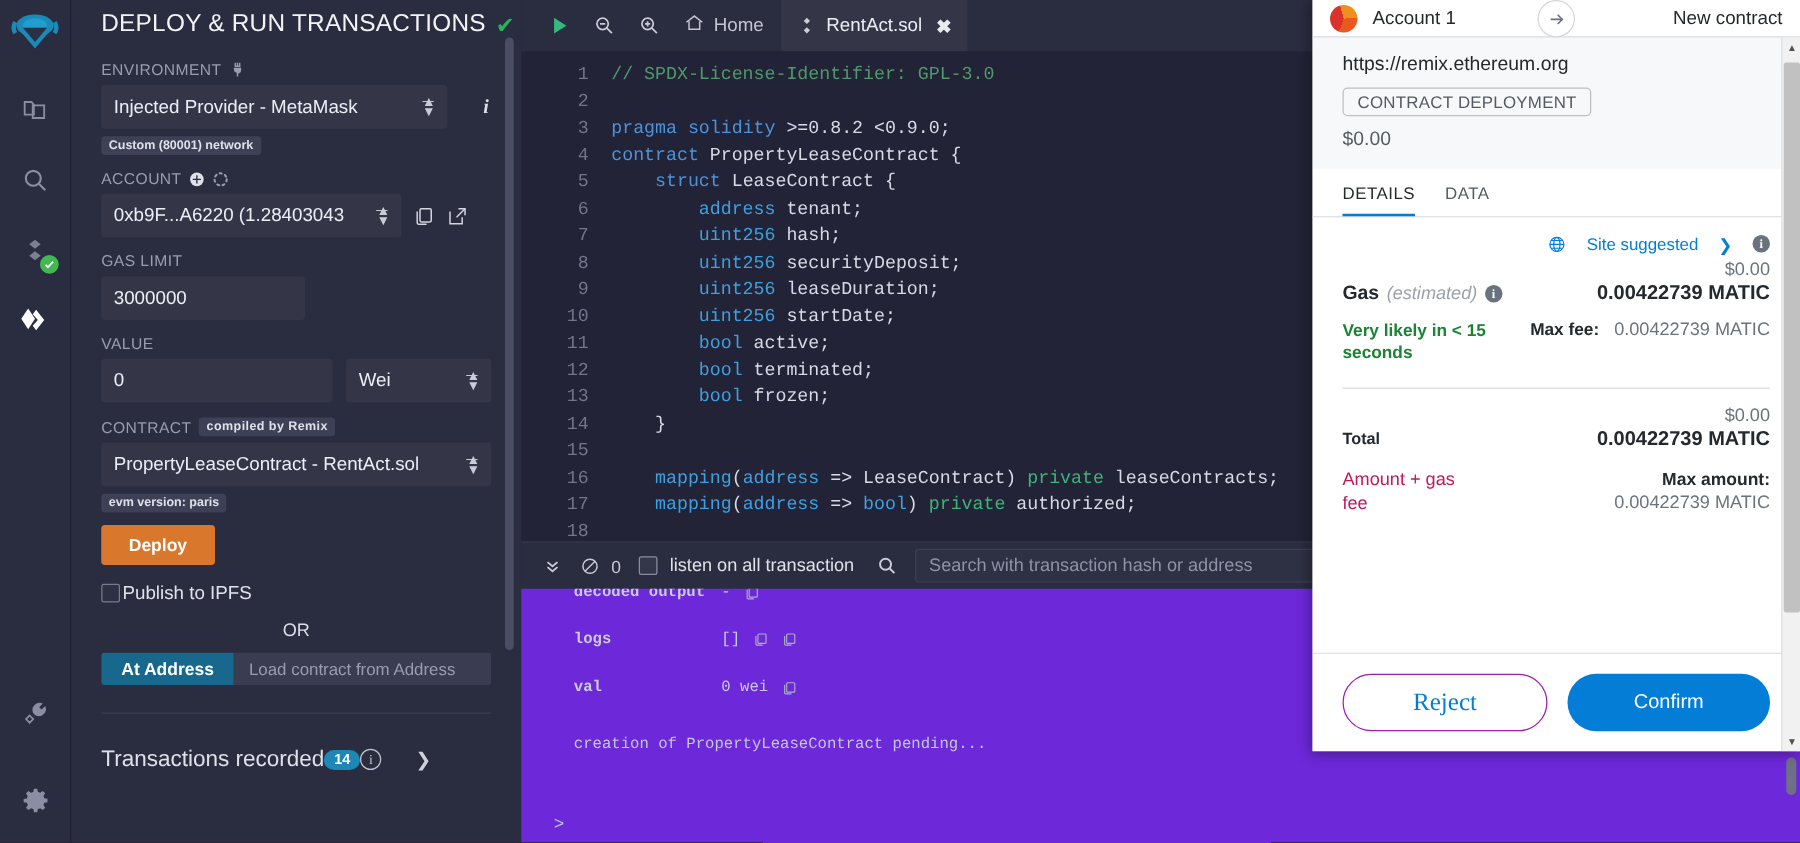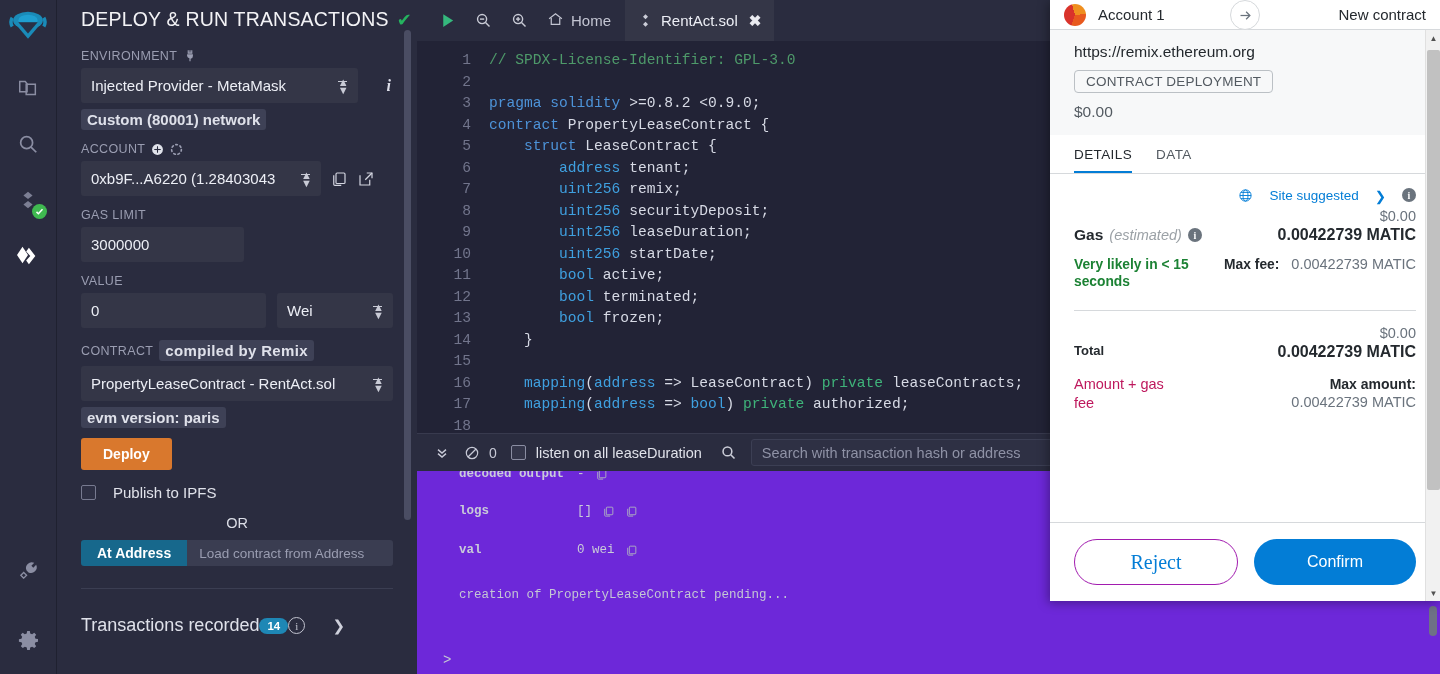--- a/index.html
+++ b/index.html
@@ -68,21 +68,21 @@
       linear-gradient(to bottom, transparent 0 2px, #c9cbd6 2px 3px, transparent 3px) no-repeat,
       none;
   }
   .spin {
     position: absolute; right: 9px; top: 50%; transform: translateY(-50%);
     pointer-events: none; color: #c9cbd6; font-size: 11px; line-height: 8px;
     display: flex; flex-direction: column;
   }
   .pill {
     display: inline-block; background: #3e4156; color: #dfe1ea;
-    font-size: 15px; font-weight: bold; border-radius: 3px;
+    font-size: 10px; font-weight: bold; border-radius: 3px;
     padding: 2px 6px; margin-top: 6px;
   }
   .ic-btn { color: #d3d5e0; display: inline-flex; align-items:center; cursor: pointer; }
 
   .env-row { display:flex; align-items:center; gap: 27px; }
   .env-row .sel-wrap { flex: 1; }
   .info-i { color: #dcdee8; font-size: 16px; font-weight: bold; font-style: italic;
             font-family: "Liberation Serif", serif; padding: 0 2px; }
 
   .acct-row { display: flex; align-items: center; gap: 9px; }
@@ -90,21 +90,21 @@
 
   .value-row { display: flex; gap: 11px; }
   .value-row .v-input { flex: 1; }
   .value-row .v-unit { width: 116px; }
 
   .deploy-btn {
     margin-top: 10px; background: #d9782d; color: #fff; border: none;
     border-radius: 3px; padding: 8px 22px; font-size: 14px; font-weight: bold;
     cursor: pointer; font-family: "Liberation Sans", sans-serif;
   }
-  .ipfs-row { display: flex; align-items: center; gap: 17px; margin-top: 14px; }
+  .ipfs-row { display: flex; align-items: center; gap: 2px; margin-top: 14px; }
   .cb {
     width: 15px; height: 15px; border: 1px solid #777a90; border-radius: 2px;
     background: #2e3044;
   }
   .ipfs-row span { font-size: 15px; color: #e0e2ea; }
   .or-text { text-align: center; font-size: 14.5px; color: #dcdee7; margin: 14px 0 9px 0; }
   .ataddr {
     display: flex; height: 26px; border-radius: 3px; overflow: hidden;
   }
   .ataddr .btn {
@@ -550,21 +550,21 @@
     </div>
 
     <div class="code-area">
       <div class="code-rows">
           <div class="crow"><span class="gutter">1</span><span class="ctext"><span class="tok-com">// SPDX-License-Identifier: GPL-3.0</span></span></div>
           <div class="crow"><span class="gutter">2</span><span class="ctext"><span class="ctext"></span></span></div>
           <div class="crow"><span class="gutter">3</span><span class="ctext"><span class="tok-kw">pragma </span><span class="tok-kw">solidity </span><span class="ctext">&gt;=0.8.2 &lt;0.9.0;</span></span></div>
           <div class="crow"><span class="gutter">4</span><span class="ctext"><span class="tok-kw">contract </span><span class="ctext">PropertyLeaseContract {</span></span></div>
           <div class="crow"><span class="gutter">5</span><span class="ctext"><span class="tok-kw">    struct </span><span class="ctext">LeaseContract {</span></span></div>
           <div class="crow"><span class="gutter">6</span><span class="ctext"><span class="ctext">        </span><span class="tok-kw2">address </span><span class="ctext">tenant;</span></span></div>
-          <div class="crow"><span class="gutter">7</span><span class="ctext"><span class="ctext">        </span><span class="tok-kw2">uint256 </span><span class="ctext">remix;</span></span></div>
+          <div class="crow"><span class="gutter">7</span><span class="ctext"><span class="ctext">        </span><span class="tok-kw2">uint256 </span><span class="ctext">hash;</span></span></div>
           <div class="crow"><span class="gutter">8</span><span class="ctext"><span class="ctext">        </span><span class="tok-kw2">uint256 </span><span class="ctext">securityDeposit;</span></span></div>
           <div class="crow"><span class="gutter">9</span><span class="ctext"><span class="ctext">        </span><span class="tok-kw2">uint256 </span><span class="ctext">leaseDuration;</span></span></div>
           <div class="crow"><span class="gutter">10</span><span class="ctext"><span class="ctext">        </span><span class="tok-kw2">uint256 </span><span class="ctext">startDate;</span></span></div>
           <div class="crow"><span class="gutter">11</span><span class="ctext"><span class="ctext">        </span><span class="tok-kw2">bool </span><span class="ctext">active;</span></span></div>
           <div class="crow"><span class="gutter">12</span><span class="ctext"><span class="ctext">        </span><span class="tok-kw2">bool </span><span class="ctext">terminated;</span></span></div>
           <div class="crow"><span class="gutter">13</span><span class="ctext"><span class="ctext">        </span><span class="tok-kw2">bool </span><span class="ctext">frozen;</span></span></div>
           <div class="crow"><span class="gutter">14</span><span class="ctext"><span class="ctext">    }</span></span></div>
           <div class="crow"><span class="gutter">15</span><span class="ctext"><span class="ctext"></span></span></div>
           <div class="crow"><span class="gutter">16</span><span class="ctext"><span class="ctext">    </span><span class="tok-kw2">mapping</span><span class="ctext">(</span><span class="tok-kw2">address </span><span class="ctext">=&gt; LeaseContract) </span><span class="tok-grn">private </span><span class="ctext">leaseContracts;</span></span></div>
           <div class="crow"><span class="gutter">17</span><span class="ctext"><span class="ctext">    </span><span class="tok-kw2">mapping</span><span class="ctext">(</span><span class="tok-kw2">address </span><span class="ctext">=&gt; </span><span class="tok-kw2">bool</span><span class="ctext">) </span><span class="tok-grn">private </span><span class="ctext">authorized;</span></span></div>
@@ -583,21 +583,21 @@
       </span>
       <span class="term-ico">
         <svg viewBox="0 0 24 24" width="16" height="16" fill="none" stroke="currentColor" stroke-width="1.8">
           <circle cx="12" cy="12" r="8.5"></circle>
             <line x1="6" y1="18" x2="18" y2="6"></line>
         </svg>
       </span>
       <span class="term-count">0</span>
       <span class="term-listen">
         <span class="cb"></span>
-        <span>listen on all leaseDuration</span>
+        <span>listen on all transaction</span>
       </span>
       <span class="term-search-ico">
         <svg viewBox="0 0 24 24" width="17" height="17" fill="none" stroke="currentColor" stroke-width="2.2">
           <circle cx="10.5" cy="10.5" r="6.2"></circle>
             <line x1="15.2" y1="15.2" x2="20.5" y2="20.5"></line>
         </svg>
       </span>
       <input class="term-search" placeholder="Search with transaction hash or address" style="">
     </div>
 

